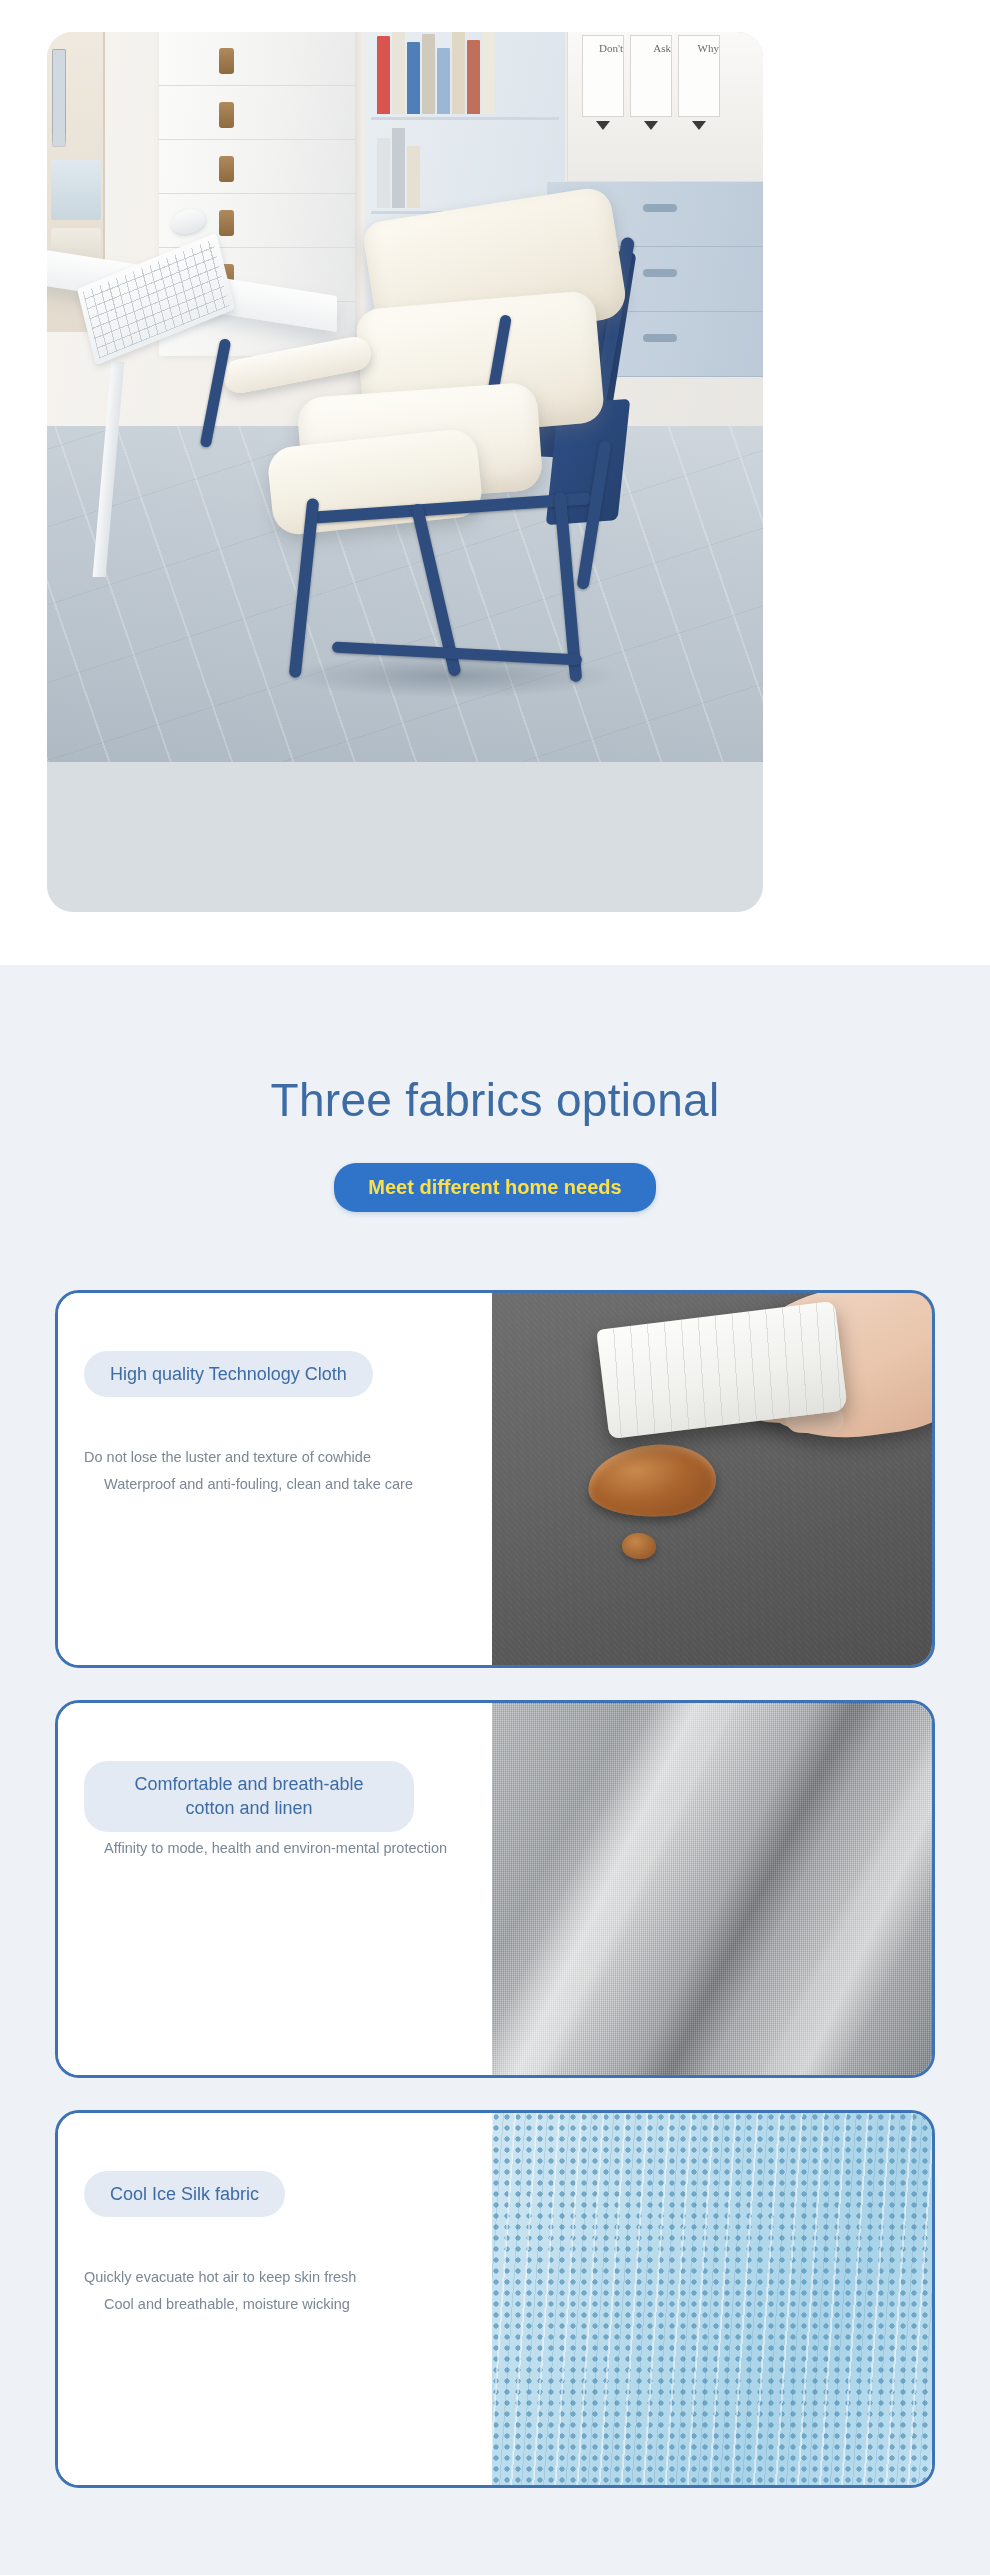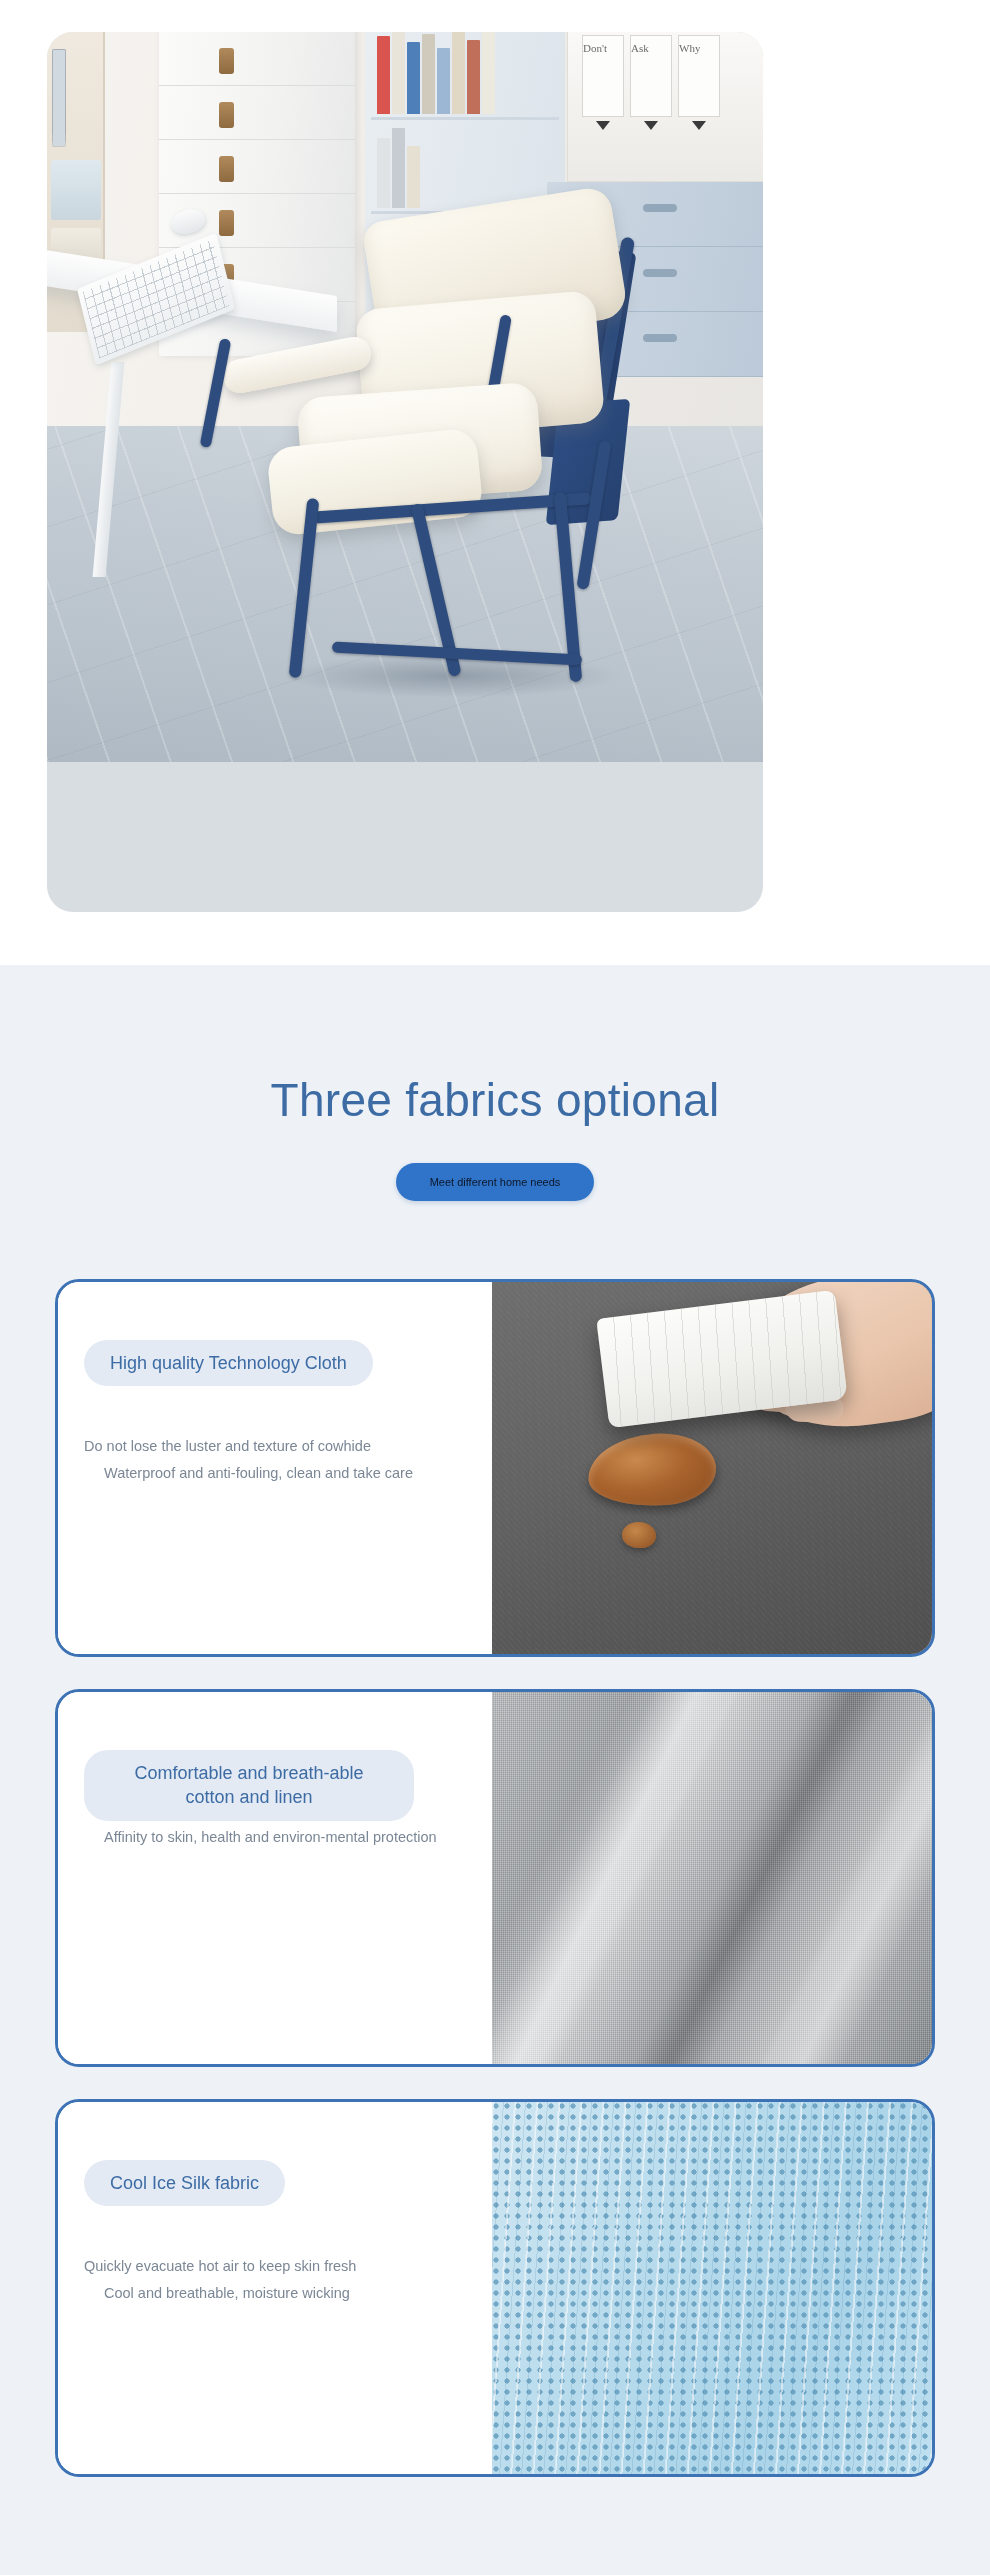--- a/index.html
+++ b/index.html
@@ -105,21 +105,21 @@
   }
   
   .rcab {
     position:absolute; left:520px; top:-10px; width:200px; height:160px;
     background:linear-gradient(180deg,#fbfaf8,#eceae6);
     border:1px solid #e0ded9;
   }
   .rcab .lbl {
     position:absolute; width:42px; height:82px; top:12px;
     background:#fdfdfb; border:1px solid #d9d7d2;
-    font-size:11px; color:#6c6a66; text-align:left; line-height:1.15;
+    font-size:11px; color:#6c6a66; text-align:right; line-height:1.15;
     padding-top:6px; font-family:"Liberation Serif", serif;
   }
   .rcab .tri{
     position:absolute; top:98px; width:0; height:0;
     border-left:7px solid transparent; border-right:7px solid transparent;
     border-top:9px solid #3a3a3a;
   }
   
   .filing {
     position:absolute; left:500px; top:150px; width:225px; height:195px;
@@ -250,24 +250,24 @@
   
   .fabric-section {
     width:990px; height:1610px; background:#eef2f7; position:relative;
   }
   .fab-head {
     text-align:center; padding-top:108px;
     color:#3d6ca5; font-size:46px; font-weight:400; letter-spacing:.3px;
   }
   .fab-pill-wrap { text-align:center; margin-top:36px; }
   .fab-pill {
-    display:inline-block; background:#2f74c8; color:#0f172a;
-    font-size:11px; padding:13px 34px; border-radius:22px;
+    display:inline-block; background:#2f74c8; color:#fde047;
+    font-size:20px; padding:13px 34px; border-radius:22px;
     box-shadow:0 2px 5px rgba(40,80,140,.22);
-    border:none; cursor:pointer;
+    border:none; cursor:pointer;font-weight:bold;
   }
 
   .cards { margin-top:78px; }
   .fcard {
     position:relative;
     width:880px; margin:0 auto 32px auto;
     height:378px;
     border:3px solid #3d72b5;
     border-radius:24px;
     background:#ffffff;
@@ -494,21 +494,21 @@
             <span class="finger" style="left:38px;top:112px;width:58px;height:28px;transform:rotate(10deg)"></span>
           </div>
           <div class="cloth"></div>
         </div>
       </div>
     </div>
 
     <div class="fcard">
       <div class="fcard-left">
         <div class="f-label">Comfortable and breath-able cotton and linen</div>
-        <div class="f-desc2">Affinity to skin, health and environ-mental protection</div>
+        <div class="f-desc2">Affinity to mode, health and environ-mental protection</div>
       </div>
       <div class="fcard-right">
         <div class="ph-linen"></div>
       </div>
     </div>
 
     <div class="fcard">
       <div class="fcard-left">
         <div class="f-label">Cool Ice Silk fabric</div>
         <div class="f-desc1">Quickly evacuate hot air to keep skin fresh</div>

